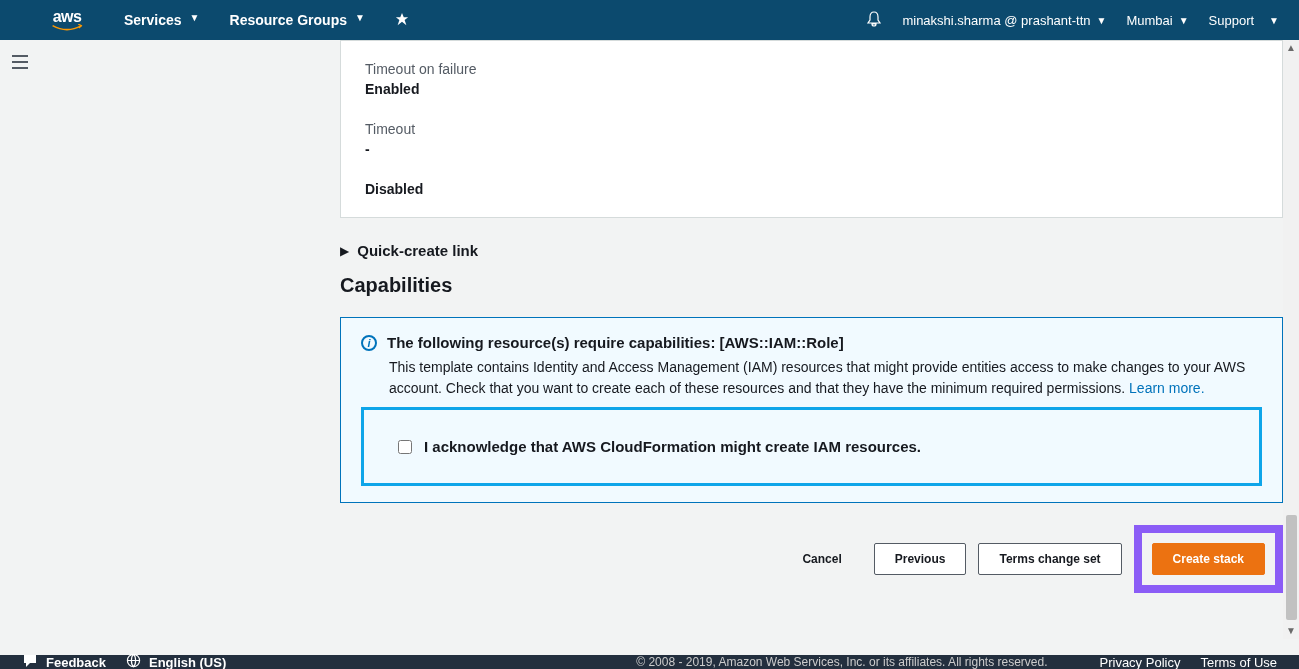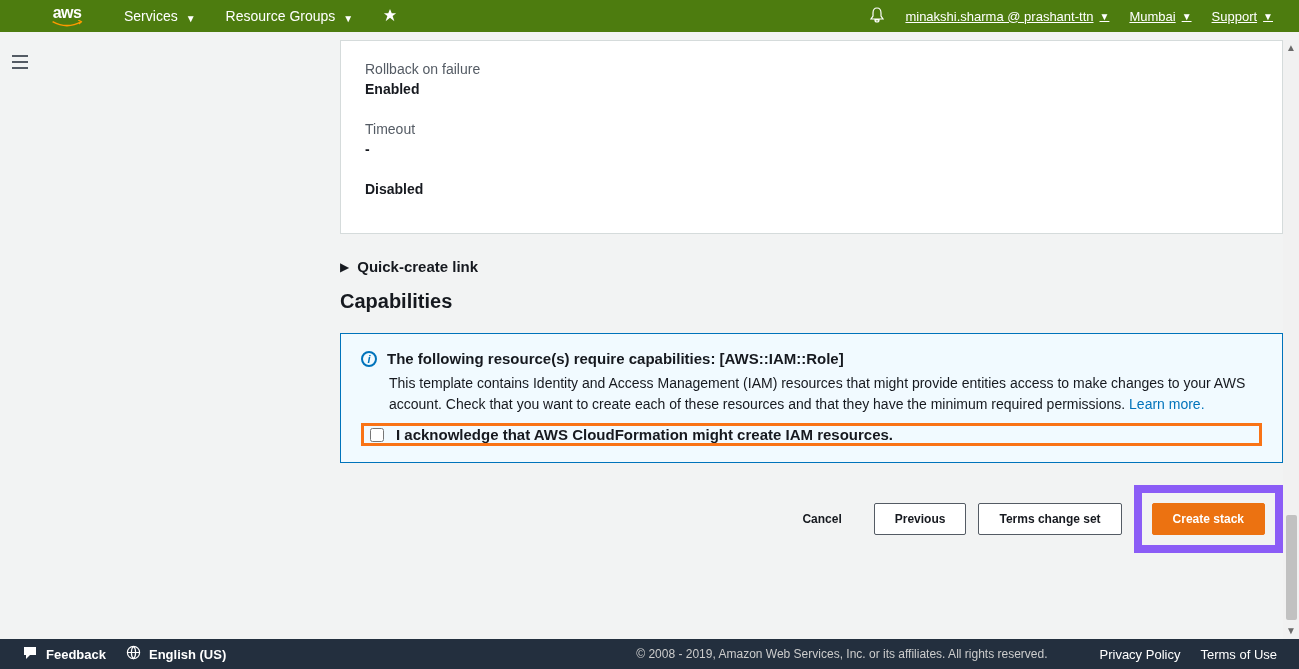--- a/index.html
+++ b/index.html
@@ -1,30 +1,30 @@
 <!DOCTYPE html>
 <html><head>
 <meta charset="utf-8">
 <style>
 * { margin: 0; padding: 0; box-sizing: border-box; font-family: "Amazon Ember", "Helvetica Neue", Arial, sans-serif; }
 body { background: #f2f3f3; width: 1299px; height: 669px; overflow: hidden; position: relative; }
 
 
-.top-nav { background: #4d7c0f; height: 32px; display: flex; align-items: center; padding: 0 20px 0 50px; color: #fff; font-size: 14px; }
+.top-nav { background: #0c4a6e; height: 40px; display: flex; align-items: center; padding: 0 20px 0 50px; color: #fff; font-size: 14px; }
 .aws-logo { display: flex; flex-direction: column; align-items: center; margin-right: 40px; }
 .aws-logo-text { font-weight: bold; font-size: 16px; letter-spacing: -0.5px; }
 .aws-logo-smile { width: 34px; height: 8px; margin-top: -2px; }
-.nav-item { display: flex; align-items: flex-end; margin-right: 30px; cursor: pointer; font-weight: 400; }
+.nav-item { display: flex; align-items: flex-start; margin-right: 30px; cursor: pointer; font-weight: 700; }
 .nav-item .caret { margin-left: 8px; font-size: 10px; }
 .nav-pin { font-size: 14px; cursor: pointer; }
 .nav-spacer { flex: 1; }
 .nav-bell { margin-right: 20px; cursor: pointer; }
-.nav-right-item { display: flex; align-items: center; margin-right: 20px; cursor: pointer; font-size: 13px; text-decoration: underline; }
+.nav-right-item { display: flex; align-items: center; margin-right: 20px; cursor: pointer; font-size: 13px; }
 .nav-right-item .caret { margin-left: 6px; font-size: 10px; }
-.nav-right-item:last-child { margin-right: 6px; }
+.nav-right-item:last-child { margin-right: 0; gap: 9px; }
 
 
 .hamburger { position: absolute; top: 50px; left: 12px; width: 24px; height: 24px; cursor: pointer; display: flex; flex-direction: column; justify-content: center; gap: 4px; }
 .hamburger span { display: block; width: 16px; height: 2px; background: #545b64; }
 
 
 .main { position: absolute; top: 40px; left: 40px; right: 16px; bottom: 30px; overflow-y: auto; }
 
 
 .card { background: #fff; border: 1px solid #d5dbdb; margin-left: 300px; margin-right: 0; padding: 20px 24px; }
@@ -42,38 +42,38 @@
 
 
 .alert-box { margin-left: 300px; background: #f1faff; border: 1px solid #0073bb; padding: 16px 20px; }
 .alert-header { display: flex; align-items: flex-start; margin-bottom: 6px; }
 .alert-icon { width: 16px; height: 16px; border: 2px solid #0073bb; border-radius: 50%; color: #0073bb; display: flex; align-items: center; justify-content: center; font-size: 11px; font-weight: bold; font-style: italic; margin-right: 10px; flex-shrink: 0; margin-top: 1px; }
 .alert-title { font-weight: bold; font-size: 15px; color: #16191f; }
 .alert-body { margin-left: 28px; font-size: 14px; color: #16191f; line-height: 1.5; }
 .alert-body a { color: #0073bb; text-decoration: none; }
 
 
-.checkbox-highlight { border: 3px solid #f97316; margin: 8px 0 0 0; padding: 0; display: flex; align-items: center; }
+.checkbox-highlight { border: 3px solid #0ea5e9; margin: 8px 0 0 0; padding: 28px; display: flex; align-items: center; }
 .checkbox-highlight input[type="checkbox"] { width: 14px; height: 14px; margin-right: 12px; margin-left: 6px; cursor: pointer; }
 .checkbox-highlight label { font-weight: bold; font-size: 15px; color: #16191f; cursor: pointer; }
 
 
 .button-row { margin: 22px 0 0 300px; display: flex; justify-content: flex-end; align-items: center; gap: 12px; }
 .btn { padding: 8px 20px; font-size: 12px; font-weight: bold; border: 1px solid #545b64; background: #fff; color: #16191f; cursor: pointer; border-radius: 2px; }
 .btn-link { border: none; background: transparent; }
 .btn-primary { background: #ec7211; color: #fff; border-color: #ec7211; }
 .btn-highlight-wrap { border: 8px solid #8b5cf6; padding: 10px; display: inline-flex; }
 
 
 .scroll-track { position: absolute; right: 0; top: 40px; bottom: 30px; width: 16px; background: #f1f1f1; }
 .scroll-arrow { width: 16px; height: 16px; background: #f1f1f1; color: #6a6a6a; text-align: center; font-size: 10px; line-height: 16px; cursor: pointer; }
 .scroll-thumb { position: absolute; right: 2px; width: 11px; background: #c1c1c1; border-radius: 2px; }
 
 
-.footer { position: absolute; bottom: 0; left: 0; right: 0; height: 30px; background: #232f3e; color: #fff; display: flex; align-items: center; padding: 0 22px; font-size: 13px; }
+.footer { position: absolute; bottom: 0; left: 0; right: 0; height: 14px; background: #232f3e; color: #fff; display: flex; align-items: center; padding: 0 22px; font-size: 13px; }
 .footer .chat-icon { margin-right: 8px; }
 .footer .globe-icon { margin: 0 8px 0 20px; }
 .footer-spacer { flex: 1; }
 .footer-copyright { color: #ccc; font-size: 12px; margin-right: 32px; }
 .footer-link { color: #fff; text-decoration: none; margin-left: 20px; cursor: pointer; }
 </style>
 </head>
 <body>
 
 <div class="top-nav">
@@ -119,27 +119,27 @@
 
 <div class="hamburger">
   <span></span>
     <span></span>
     <span></span>
 </div>
 
 <div class="main">
 
   <div class="card">
-    <div class="card-field-label">Rollback on failure</div>
+    <div class="card-field-label">Timeout on failure</div>
     <div class="card-field-value">Enabled</div>
 
     <div class="card-field-label">Timeout</div>
     <div class="card-field-value">-</div>
 
-    <div class="card-field-value" style="margin-bottom:16px">Disabled</div>
+    <div class="card-field-value" style="margin-bottom:0">Disabled</div>
   </div>
 
   <div class="expand-row">
     <span class="triangle">▶</span>
     <span class="label">Quick-create link</span>
   </div>
 
   <div class="section-heading">Capabilities</div>
 
   <div class="alert-box">

